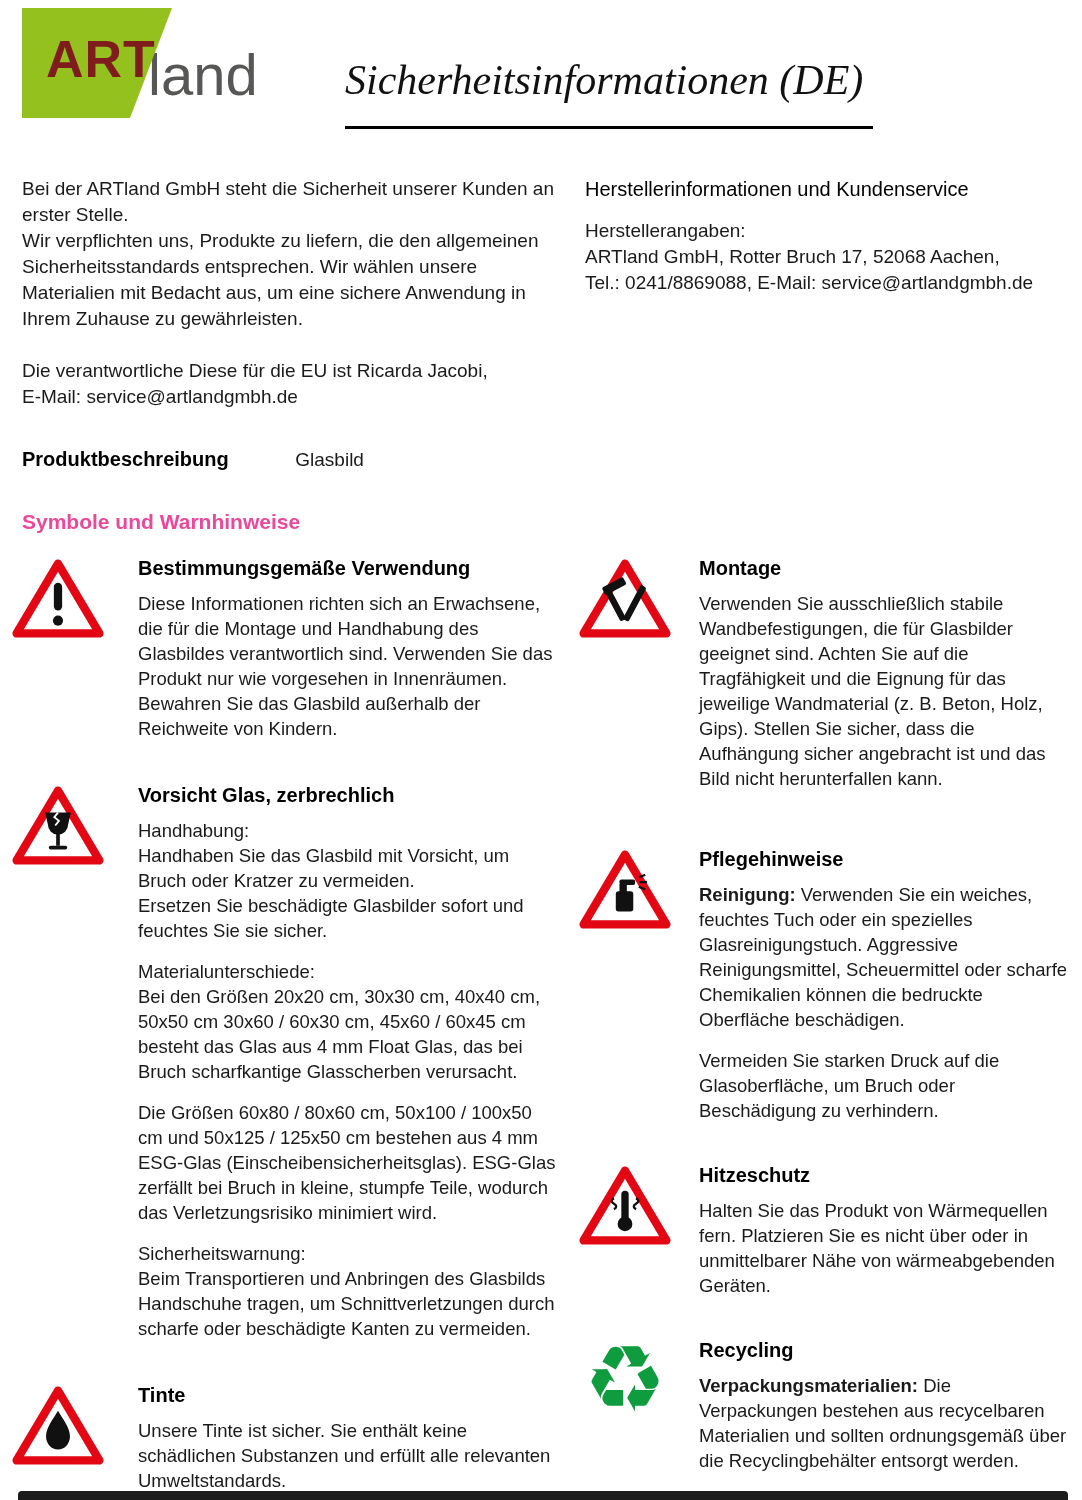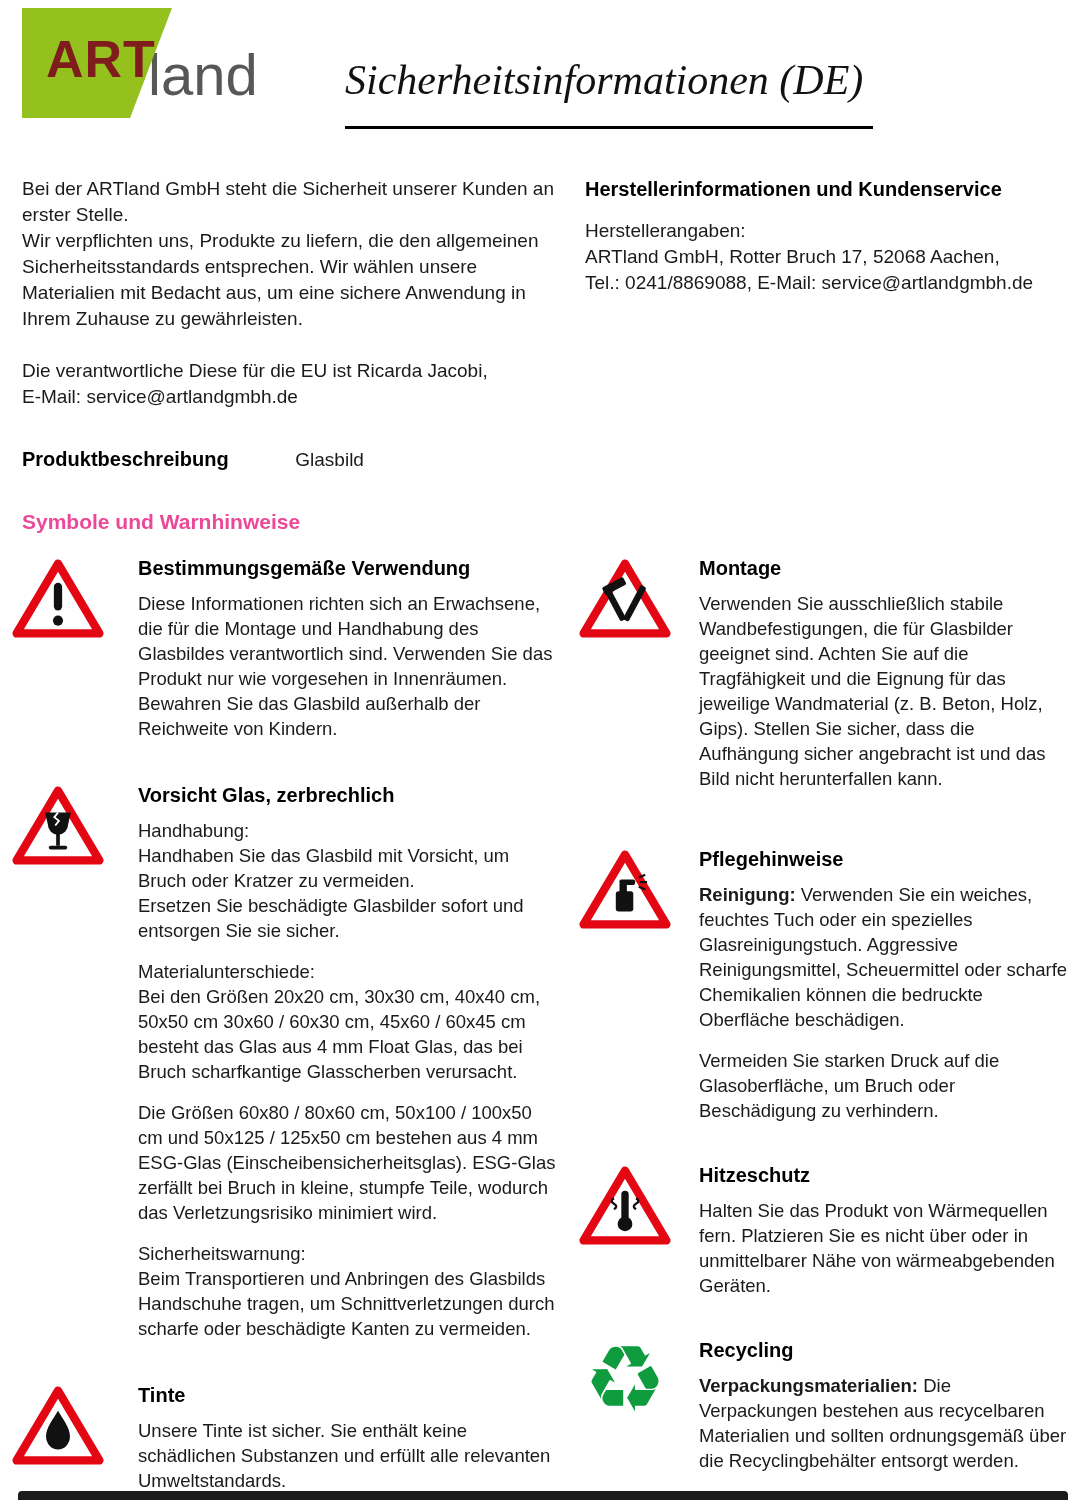--- a/index.html
+++ b/index.html
@@ -25,21 +25,21 @@
     font-size:42px; color:#111111; white-space:nowrap;
   }
   .title-rule { position:absolute; left:345px; top:126px; width:528px; height:3px; background:#000000; }
 
   
   .intro { position:absolute; left:22px; top:176px; width:540px; font-size:19px; line-height:26px; }
   .intro p { margin:0; }
   .blank-line { height:26px; }
 
   .mfr { position:absolute; left:585px; top:176px; width:475px; font-size:19px; line-height:26px; }
-  .mfr-heading { font-size:20px; font-weight:700; margin:0 0 16px 0; color:#000; }
+  .mfr-heading { font-size:20px; font-weight:400; margin:0 0 16px 0; color:#000; }
   .mfr p { margin:0; }
 
   .product-row { position:absolute; left:22px; top:448px; font-size:19px; }
   .product-label { display:inline-block; width:268px; font-size:20px; font-weight:700; color:#000; }
 
   .symbols-heading { position:absolute; left:22px; top:510px; font-size:21px; font-weight:700; color:#ec4899; }
 
   
   .warn-col { position:absolute; top:556px; }
   .warn-col-left  { left:8px;   width:549px; }
@@ -122,21 +122,21 @@
           <path d="M36 30 L64 30 L61 43 A11 11 0 0 1 39 43 Z" fill="#111"></path>
           <path d="M50 30 l-4 5 5 4 -4 5" stroke="#fff" stroke-width="2" fill="none"></path>
           <rect x="48" y="52" width="4" height="14" fill="#111"></rect>
           <rect x="40" y="66" width="20" height="4" rx="2" fill="#111"></rect>
         </svg>
       </div>
       <div class="warn-body">
         <div class="warn-title">Vorsicht Glas, zerbrechlich</div>
         <p class="sub-label">Handhabung:</p>
         <p>Handhaben Sie das Glasbild mit Vorsicht, um Bruch oder Kratzer zu vermeiden.</p>
-        <p>Ersetzen Sie beschädigte Glasbilder sofort und entsorgen Sie sie sicher.</p>
+        <p>Ersetzen Sie beschädigte Glasbilder sofort und feuchtes Sie sie sicher.</p>
         <div class="para-gap"></div>
         <p class="sub-label">Materialunterschiede:</p>
         <p>Bei den Größen 20x20 cm, 30x30 cm, 40x40 cm, 50x50 cm 30x60 / 60x30 cm, 45x60 / 60x45 cm besteht das Glas aus 4 mm Float Glas, das bei Bruch scharfkantige Glasscherben verursacht.</p>
         <div class="para-gap"></div>
         <p>Die Größen 60x80 / 80x60 cm, 50x100 / 100x50 cm und 50x125 / 125x50 cm bestehen aus 4 mm ESG-Glas (Einscheibensicherheitsglas). ESG-Glas zerfällt bei Bruch in kleine, stumpfe Teile, wodurch das Verletzungsrisiko minimiert wird.</p>
         <div class="para-gap"></div>
         <p class="sub-label">Sicherheitswarnung:</p>
         <p>Beim Transportieren und Anbringen des Glasbilds Handschuhe tragen, um Schnittverletzungen durch scharfe oder beschädigte Kanten zu vermeiden.</p>
       </div>
     </div>

